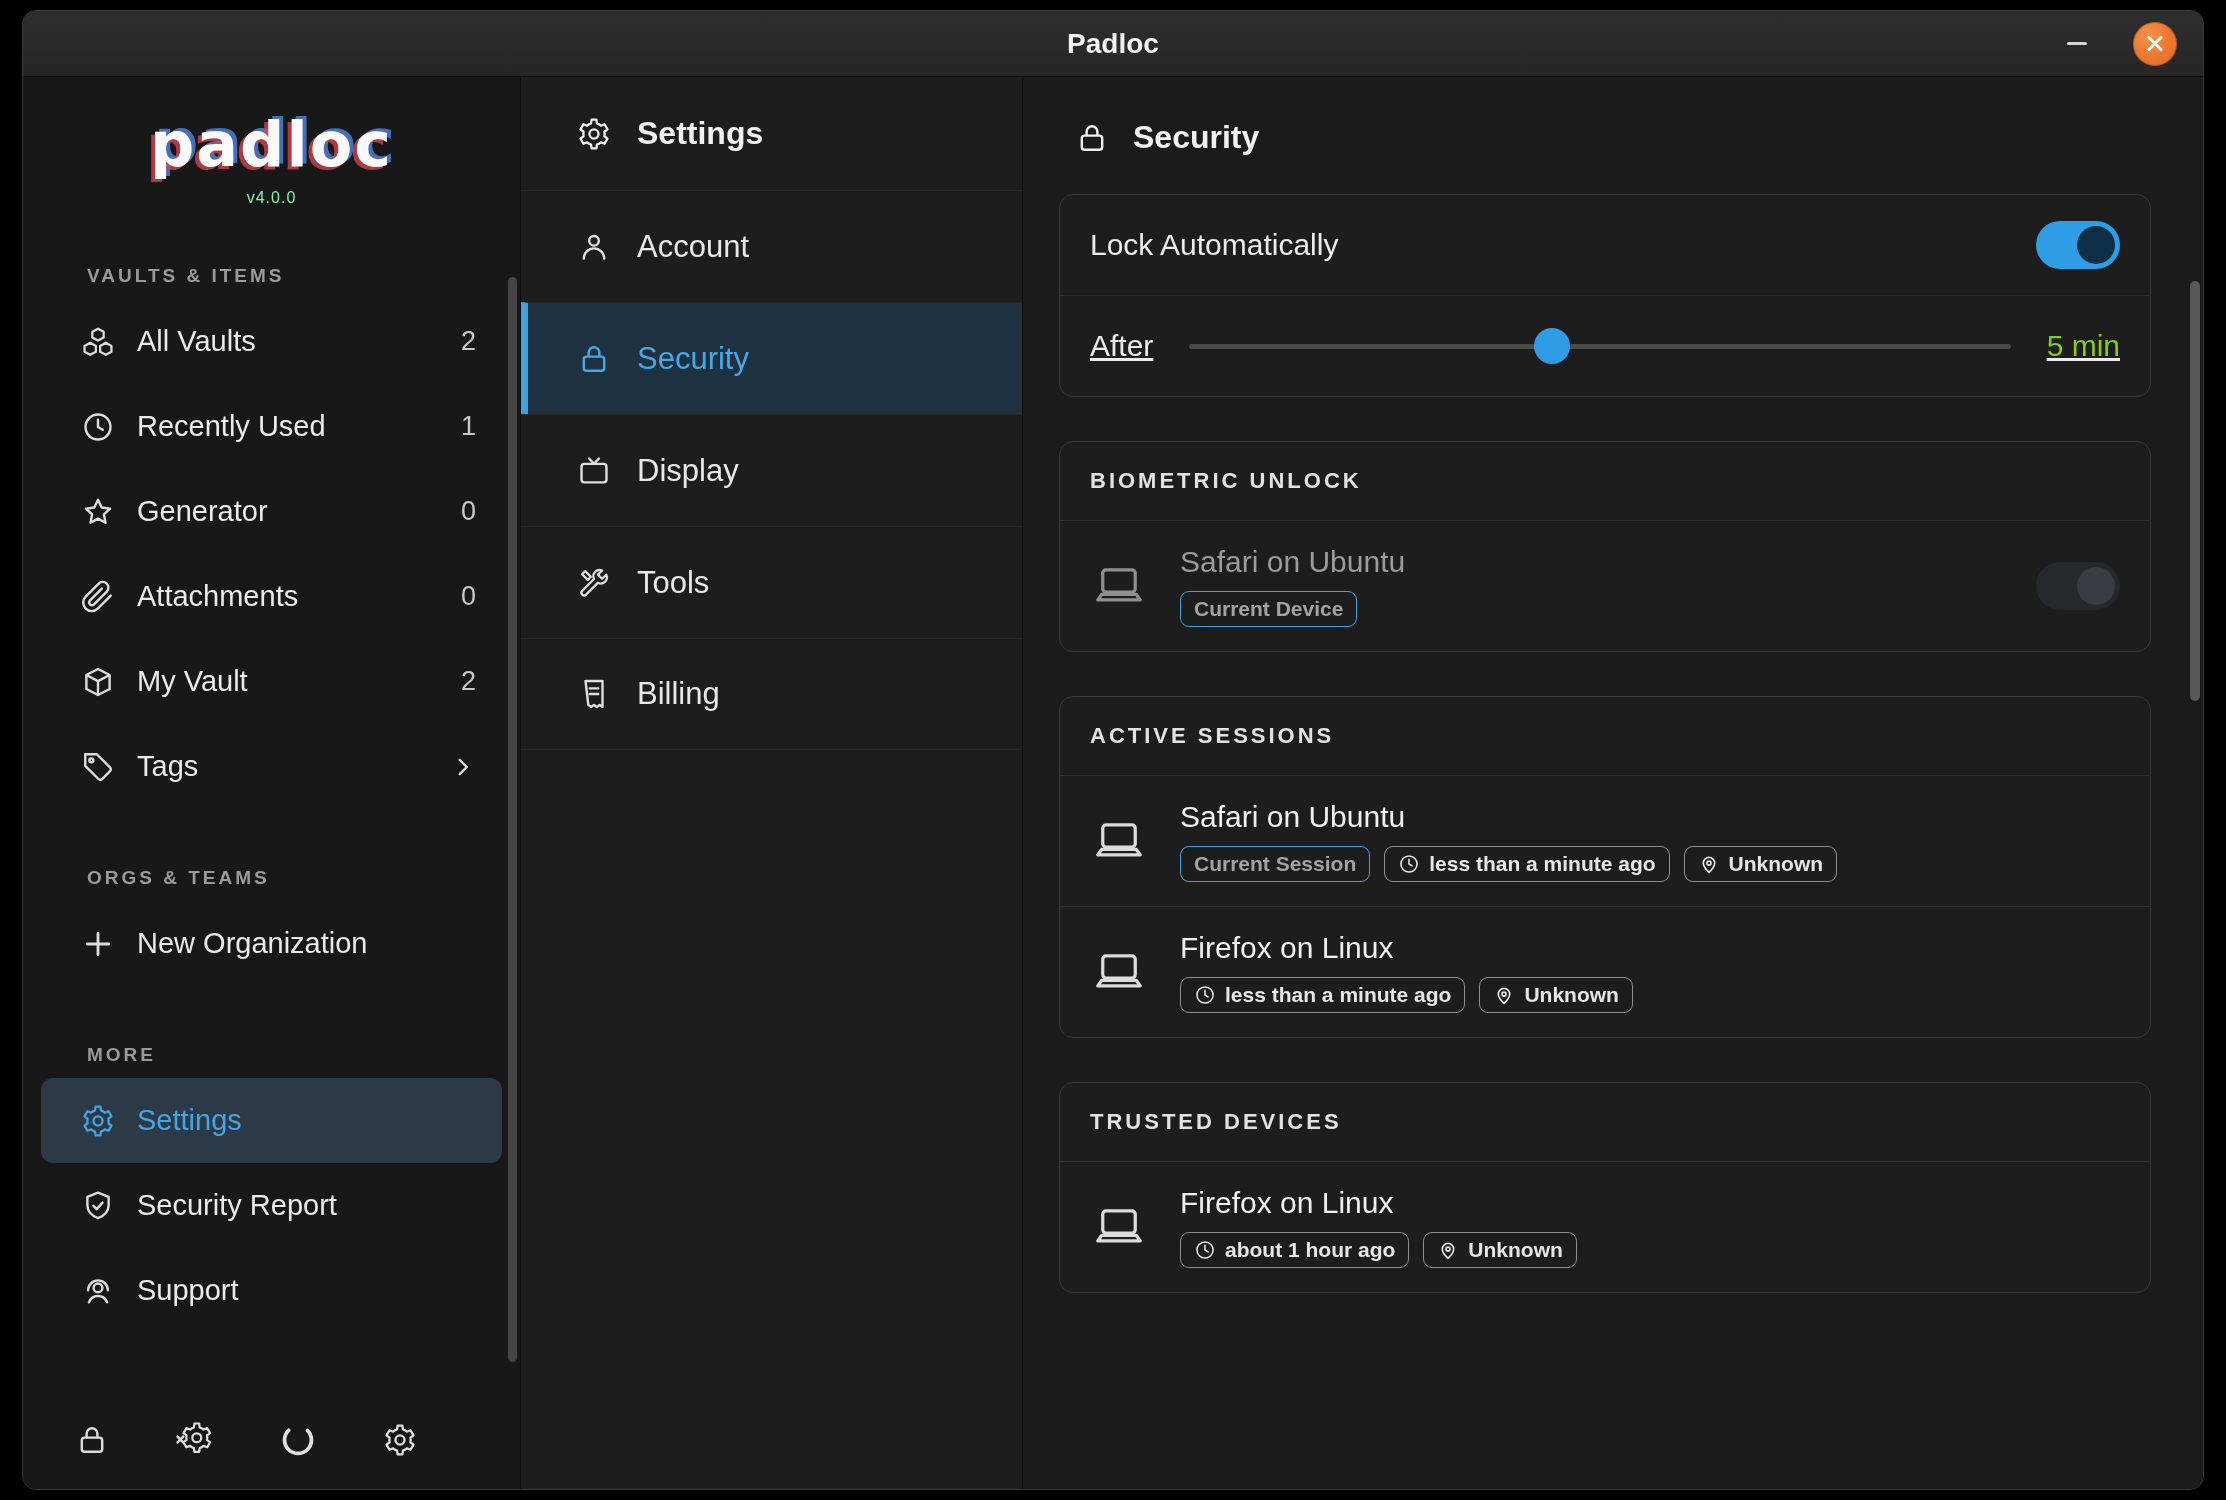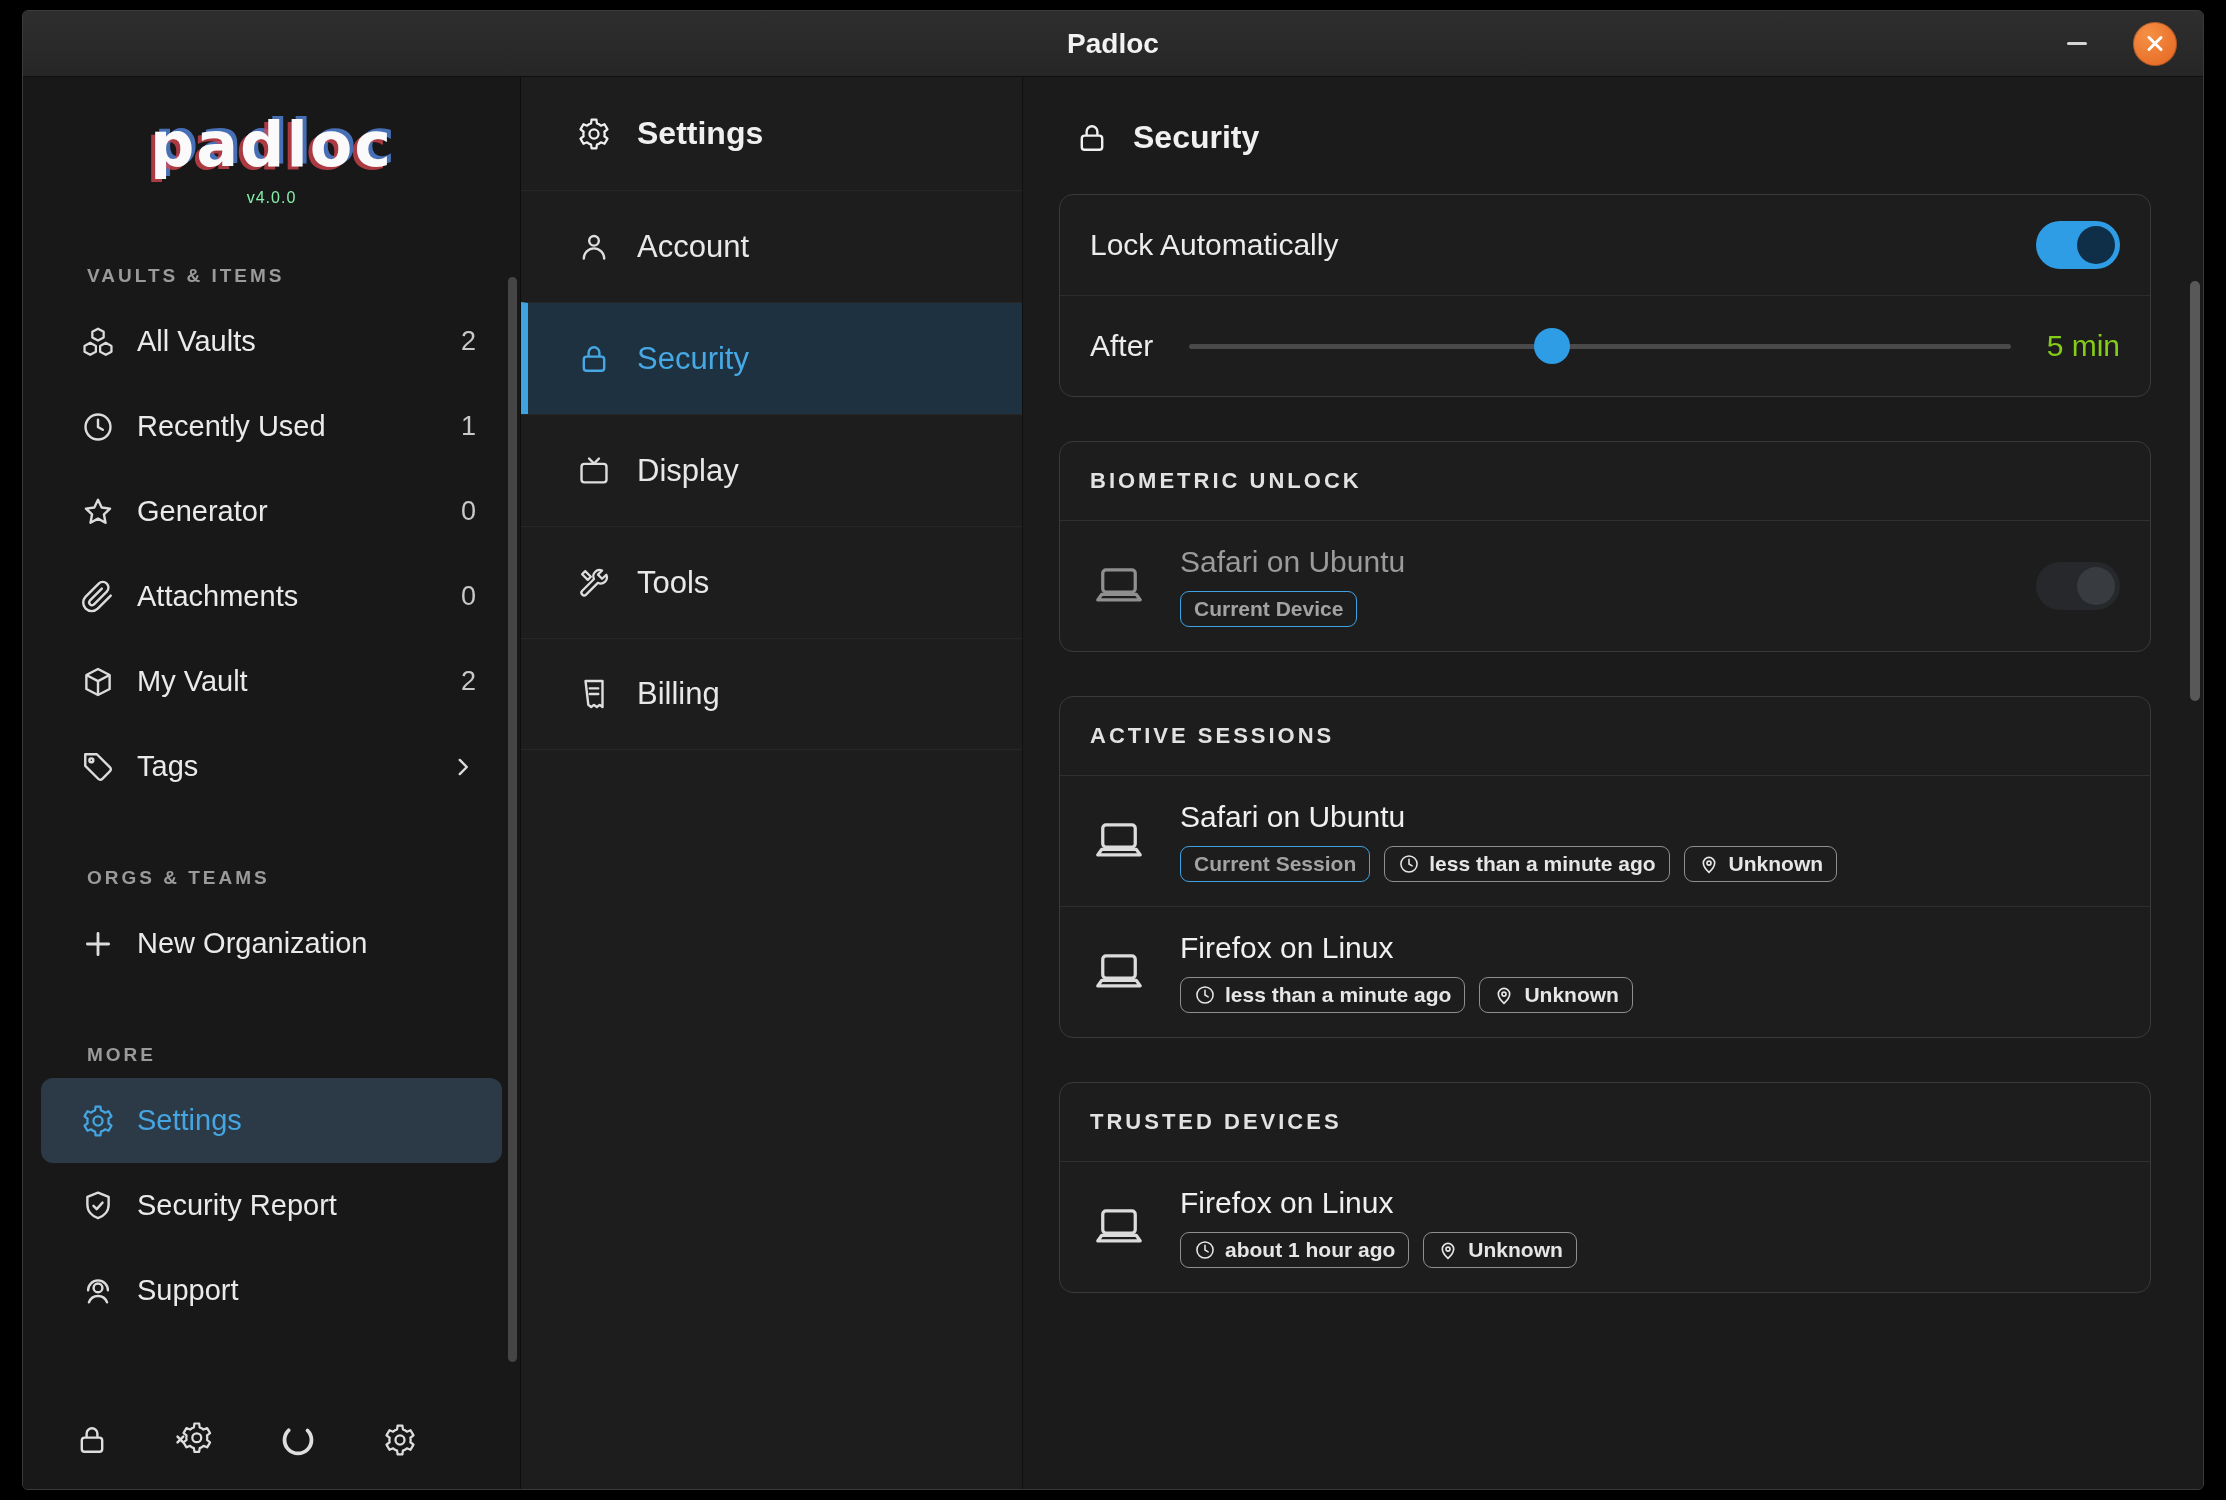--- a/index.html
+++ b/index.html
@@ -1,18 +1,18 @@
 <!DOCTYPE html>
 <html><head>
 <meta charset="utf-8">
 <style>
   html,body{margin:0;padding:0;background:#000;}
   *{box-sizing:border-box;}
   .screen{position:relative;width:2226px;height:1500px;background:#000;font-family:"Liberation Sans",sans-serif;color:#eaeaea;overflow:hidden;}
-  .window{position:absolute;left:22px;top:10px;width:2182px;height:1480px;background:#1b1b1b;border:1px solid #3a3a3a;border-radius:6px;overflow:hidden;display:flex;flex-direction:column;}
+  .window{position:absolute;left:22px;top:10px;width:2182px;height:1480px;background:#1b1b1b;border:1px solid #3a3a3a;border-radius:14px;overflow:hidden;display:flex;flex-direction:column;}
 
   
   .titlebar{flex:0 0 66px;background:linear-gradient(#2e2e2e,#262626);border-bottom:1px solid #0f0f0f;display:flex;align-items:center;justify-content:center;position:relative;}
   .titlebar-title{font-size:28px;font-weight:bold;color:#f2f2f2;}
   .win-controls{position:absolute;right:26px;top:0;height:100%;display:flex;align-items:center;gap:36px;}
   .min-btn{width:40px;height:40px;display:flex;align-items:center;justify-content:center;cursor:pointer;}
   .min-bar{width:20px;height:3px;background:#d5d5d5;border-radius:2px;}
   .close-btn{width:44px;height:44px;border-radius:50%;background:radial-gradient(circle at 35% 30%,#f59045,#e4641f);display:flex;align-items:center;justify-content:center;position:relative;cursor:pointer;box-shadow:inset 0 0 0 1px rgba(0,0,0,.25);}
   .x-bar{position:absolute;width:20px;height:3px;background:#fff;border-radius:2px;}
   .x-bar.a{transform:rotate(45deg);} .x-bar.b{transform:rotate(-45deg);}
@@ -45,21 +45,21 @@
   .menu-item.selected .i{color:#46a8e4;}
   .menu-item .i{color:#dedede;}
 
   
   .content{flex:1;background:#1b1b1b;display:flex;flex-direction:column;min-width:0;position:relative;}
   .content-header{display:flex;align-items:center;gap:24px;padding:42px 0 34px 52px;font-size:32px;font-weight:bold;color:#f0f0f0;flex:0 0 auto;}
   .content-body{flex:1;overflow:hidden;padding:4px 52px 0 36px;display:flex;flex-direction:column;gap:44px;}
   .card{flex:0 0 auto;border:1px solid #3a3a3a;border-radius:14px;background:#1d1d1d;overflow:hidden;}
   .card-header{padding:26px 30px;font-size:22px;font-weight:bold;letter-spacing:3px;color:#e2e2e2;border-bottom:1px solid #303030;}
   .row{display:flex;align-items:center;padding:26px 30px;font-size:30px;color:#ececec;}
-  .row + .row{border-top:1px solid #2d2d2d;}
+  .row + .row{border-top:1px solid #2d2d2d;text-decoration:underline;}
   .row .grow{flex:1;}
 
   
   .toggle{width:84px;height:48px;border-radius:24px;position:relative;flex:0 0 auto;cursor:pointer;}
   .toggle.on{background:#2f9de6;}
   .toggle.on .knob{position:absolute;right:5px;top:5px;width:38px;height:38px;border-radius:50%;background:#0e2f47;}
   .toggle.off{background:#26282b;}
   .toggle.off .knob{position:absolute;right:5px;top:5px;width:38px;height:38px;border-radius:50%;background:#383b3f;}
 
   

